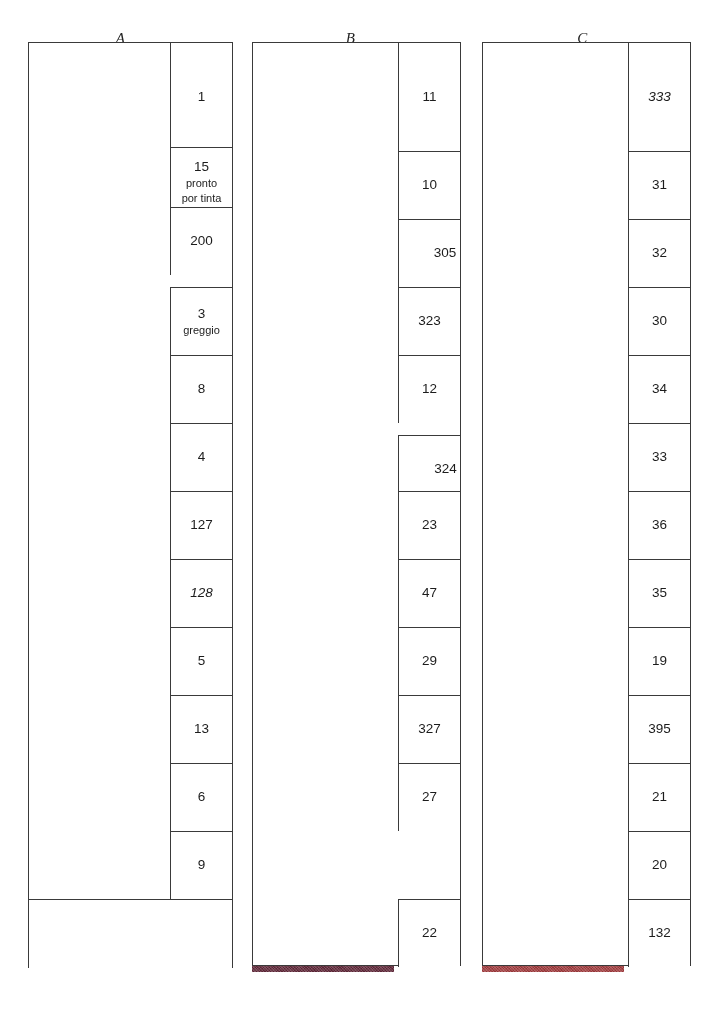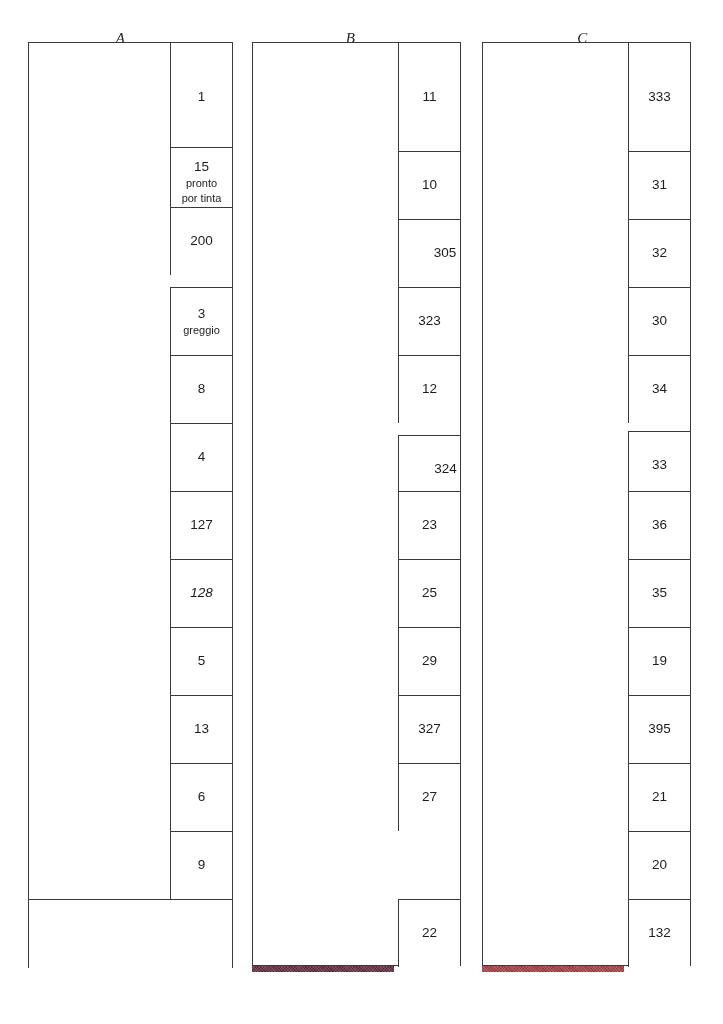--- a/index.html
+++ b/index.html
@@ -225,21 +225,21 @@
           <div class="label-cell" style="top: 312px; height: 68px;">
             <span class="code">12</span>
           </div>
           <div class="label-cell" style="top: 392px; height: 68px; padding-left: 32px;">
             <span class="code">324</span>
           </div>
           <div class="label-cell" style="top: 448px; height: 68px;">
             <span class="code">23</span>
           </div>
           <div class="label-cell" style="top: 516px; height: 68px;">
-            <span class="code">25</span>
+            <span class="code">47</span>
           </div>
           <div class="label-cell" style="top: 584px; height: 68px;">
             <span class="code">29</span>
           </div>
           <div class="label-cell" style="top: 652px; height: 68px;">
             <span class="code">327</span>
           </div>
           <div class="label-cell" style="top: 720px; height: 68px;">
             <span class="code">27</span>
           </div>
@@ -259,36 +259,36 @@
           <div class="swatch" title="33" style="height: 68px; background: rgb(60, 52, 147);"></div>
           <div class="swatch" title="36" style="height: 68px; background: rgb(235, 27, 115);"></div>
           <div class="swatch" title="35" style="height: 68px; background: rgb(237, 43, 119);"></div>
           <div class="swatch" title="19" style="height: 68px; background: rgb(241, 61, 19);"></div>
           <div class="swatch" title="395" style="height: 68px; background: rgb(229, 49, 45);"></div>
           <div class="swatch" title="21" style="height: 68px; background: rgb(232, 21, 53);"></div>
           <div class="swatch" title="20" style="height: 68px; background: rgb(179, 33, 61);"></div>
           <div class="swatch" title="132" style="height: 68px; background: rgb(161, 59, 61);"></div>
         </div>
         <div class="label-table" style="height: 924px;">
-          <div class="label-cell first" style="top: 0px; height: 108px;">
+          <div class="label-cell first" style="top: 0px; height: 108px; font-style: italic;">
             <span class="code">333</span>
           </div>
           <div class="label-cell" style="top: 108px; height: 68px;">
             <span class="code">31</span>
           </div>
           <div class="label-cell" style="top: 176px; height: 68px;">
             <span class="code">32</span>
           </div>
           <div class="label-cell" style="top: 244px; height: 68px;">
             <span class="code">30</span>
           </div>
           <div class="label-cell" style="top: 312px; height: 68px;">
             <span class="code">34</span>
           </div>
-          <div class="label-cell" style="top: 388px; height: 68px;">
+          <div class="label-cell" style="top: 380px; height: 68px;">
             <span class="code">33</span>
           </div>
           <div class="label-cell" style="top: 448px; height: 68px; text-align: right;">
             <span class="code">36</span>
           </div>
           <div class="label-cell" style="top: 516px; height: 68px;">
             <span class="code">35</span>
           </div>
           <div class="label-cell" style="top: 584px; height: 68px; margin-left: 10px;">
             <span class="code">19</span>

